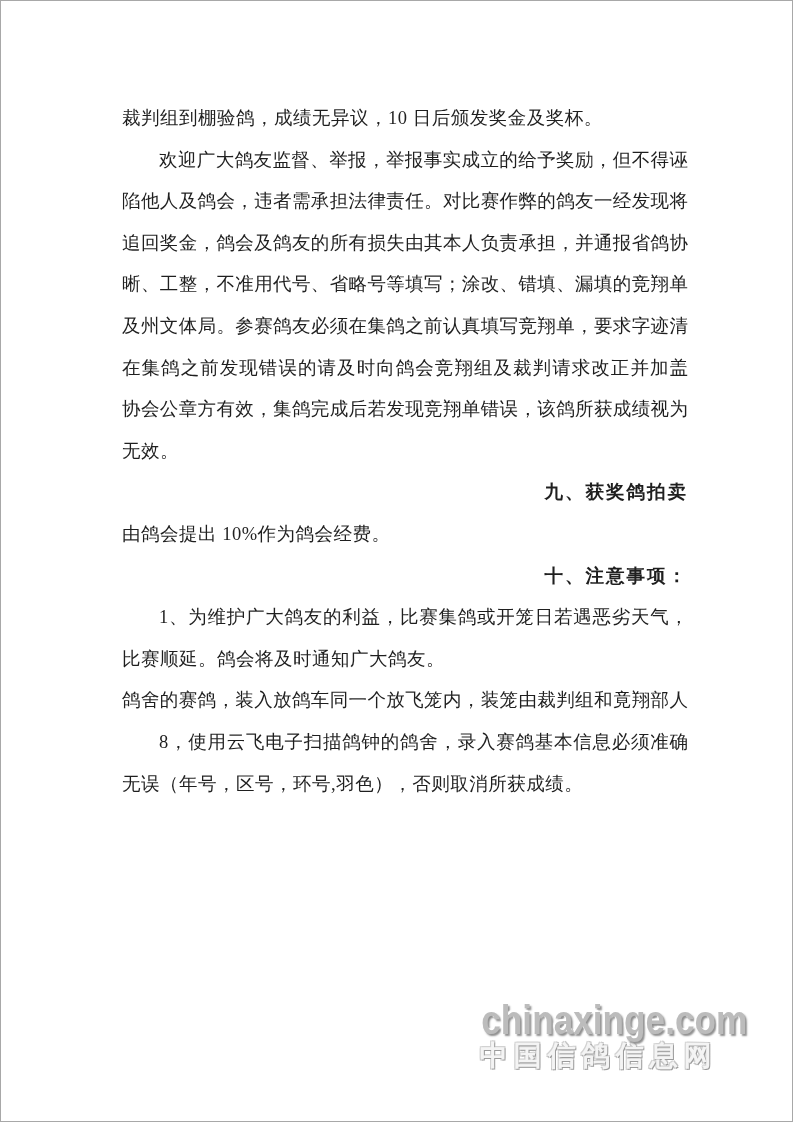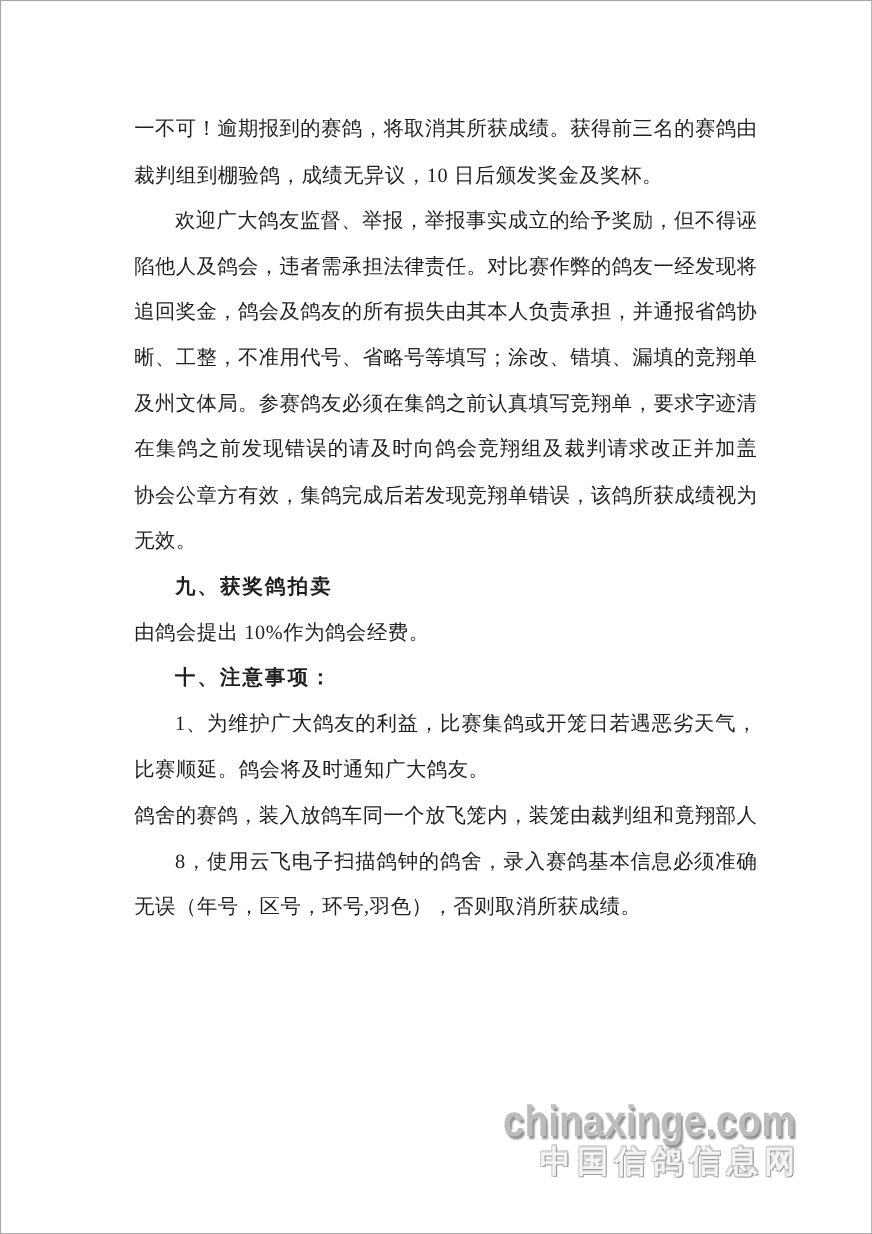--- a/index.html
+++ b/index.html
@@ -27,26 +27,26 @@
     font-size: 18.5px;
     color: #1f1f1f;
     overflow: hidden;
     letter-spacing: 0.5px;
   }
   .justify {
     text-align: justify;
     text-align-last: justify;
     letter-spacing: 0;
   }
-  .indent { text-indent: 37px; }
+  .indent { text-indent: 37px; text-align: right; }
   .bold { font-weight: bold; letter-spacing: 2px; }
   .watermark {
     position: absolute;
-    right: 69px; top: 998px;
-    text-align: right;
+    right: 45px; top: 998px;
+    text-align: center;
   }
   .wm-site {
     display: block;
     font-family: "Liberation Sans", sans-serif;
     font-weight: bold;
     font-size: 40px;
     line-height: 42px;
     color: #bcbcbc;
     letter-spacing: 0px;
     text-shadow: -2px -2px 1px #ffffff, 2px 2px 2px #8f8f8f;
@@ -65,21 +65,20 @@
     color: #f4f4f4;
     text-shadow: 1px 1px 0 #9c9c9c, -1px -1px 0 #d2d2d2, 1px -1px 0 #c6c6c6, -1px 1px 0 #c6c6c6;
   }
 </style>
 </head>
 <body>
 
 <div class="page">
 
   <div class="textblock">
-    <div class="line justify">一不可！逾期报到的赛鸽，将取消其所获成绩。获得前三名的赛鸽由</div>
     <div class="line">裁判组到棚验鸽，成绩无异议，10 日后颁发奖金及奖杯。</div>
     <div class="line justify indent">欢迎广大鸽友监督、举报，举报事实成立的给予奖励，但不得诬</div>
     <div class="line justify">陷他人及鸽会，违者需承担法律责任。对比赛作弊的鸽友一经发现将</div>
     <div class="line justify">追回奖金，鸽会及鸽友的所有损失由其本人负责承担，并通报省鸽协</div>
     <div class="line justify">晰、工整，不准用代号、省略号等填写；涂改、错填、漏填的竞翔单</div>
     <div class="line justify">及州文体局。参赛鸽友必须在集鸽之前认真填写竞翔单，要求字迹清</div>
     <div class="line justify">在集鸽之前发现错误的请及时向鸽会竞翔组及裁判请求改正并加盖</div>
     <div class="line justify">协会公章方有效，集鸽完成后若发现竞翔单错误，该鸽所获成绩视为</div>
     <div class="line">无效。</div>
     <div class="line indent bold">九、获奖鸽拍卖</div>

